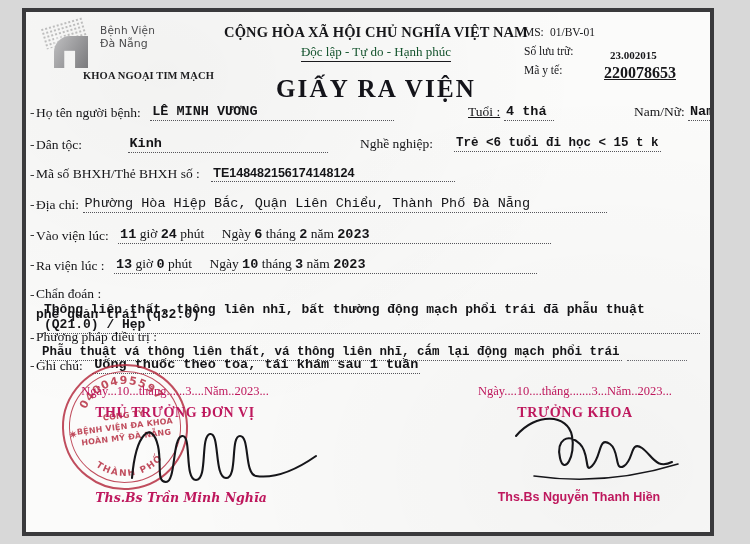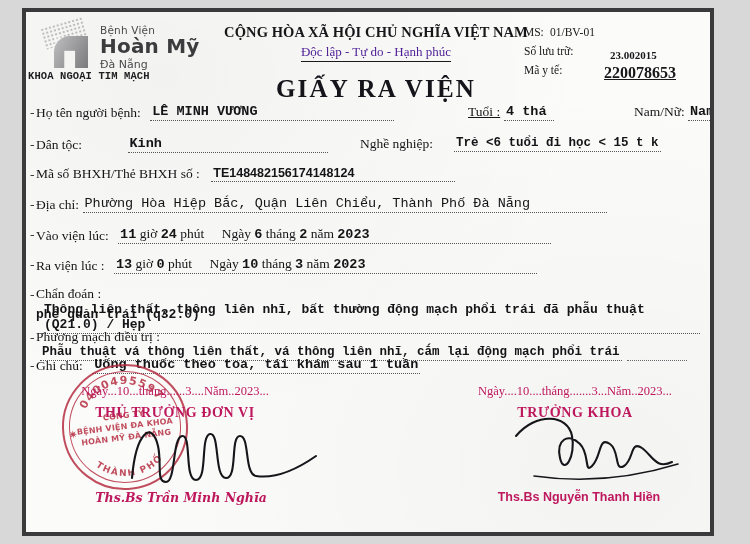--- a/index.html
+++ b/index.html
@@ -52,33 +52,33 @@
     background-image:radial-gradient(#aaa 0.8px, transparent 0.9px);
     background-size:4px 4px;
     opacity:.75;
     transform:rotate(-16deg);
   }
   .logo-txt{margin-left:6px;margin-top:2px;font-family:"DejaVu Sans",sans-serif;color:#4a4a4c;}
   .logo-l1{font-size:10.5px;letter-spacing:.2px;}
   .logo-l2{font-size:20px;font-weight:600;line-height:1.05;color:#3c3c3e;letter-spacing:.2px;}
   .logo-l3{font-size:11px;margin-top:1px;}
   .dept{
-    position:absolute;left:2px;top:58px;width:186px;text-align:left;
-    font-family:Liberation Mono, monospace;font-size:10.5px;font-weight:bold;
+    position:absolute;left:2px;top:58px;width:186px;text-align:right;
+    font-family:Liberation Serif, serif;font-size:10.5px;font-weight:bold;
     color:#1d1d1f;letter-spacing:.1px;
   }
 
   .hdr-center{position:absolute;left:190px;top:12px;width:320px;text-align:center;}
   .nation{
     font-size:14.5px;font-weight:bold;color:#17171a;letter-spacing:.1px;
     font-family:"Liberation Serif",serif;
   }
   .motto{
     display:inline-block;margin-top:3px;padding-bottom:1px;
-    font-size:13px;color:#4c1d95;border-bottom:1.4px solid #1b1b1e;
+    font-size:13px;color:#14532d;border-bottom:1.4px solid #1b1b1e;
   }
   .doctitle{
     margin-top:13px;font-size:25px;font-weight:bold;letter-spacing:2.2px;
     color:#14141a;font-family:"Liberation Serif",serif;
   }
 
   .hdr-right{position:absolute;left:498px;top:14px;width:180px;font-size:11.5px;color:#17171a;}
   .hr-row{position:relative;height:19px;}
   .hr-lab{position:absolute;left:0;top:0;}
   .hr-val{position:absolute;left:86px;top:0;font-weight:bold;font-size:11px;}
@@ -142,21 +142,20 @@
     <div class="inner">
 
       <div class="hdr-logo">
         <div class="logo-row">
           <div class="logo-mark">
             <div class="logo-dots"></div>
             <div class="logo-hook"></div>
           </div>
           <div class="logo-txt">
             <div class="logo-l1">Bệnh Viện</div>
-            <div class="logo-l2">Hoàn Mỹ</div>
             <div class="logo-l3">Đà Nẵng</div>
           </div>
         </div>
       </div>
       <div class="dept">KHOA NGOẠI TIM MẠCH</div>
 
       <div class="hdr-center">
         <div class="nation">CỘNG HÒA XÃ HỘI CHỦ NGHĨA VIỆT NAM</div>
         <div class="motto">Độc lập - Tự do - Hạnh phúc</div>
         <div class="doctitle">GIẤY RA VIỆN</div>
@@ -247,21 +246,21 @@
         <span class="dash">-</span>
         <span class="lab">Chẩn đoán :</span>
         <span class="val dotted" style="margin-left:6px;font-size:13px;">Thông liên thất, thông liên nhĩ, bất thường động mạch phổi trái đã phẫu thuật (Q21.0)  / Hẹp</span>
       </div>
       <div class="row" style="top:294px;">
         <span class="val" style="font-size:13px;">phế quản trái (q32.0)</span>
       </div>
 
       <div class="row" style="top:317px;">
         <span class="dash">-</span>
-        <span class="lab">Phương mạch điều trị :</span>
+        <span class="lab">Phương pháp điều trị :</span>
         <span class="val dotted" style="margin-left:4px;font-size:12.5px;min-width:370px;">Phẫu thuật vá thông liên thất, vá thông liên nhĩ, cắm lại động mạch phổi trái</span>
         <span class="dotline" style="width:60px;margin-left:2px;"></span>
       </div>
 
       <div class="row" style="top:345px;">
         <span class="dash">-</span>
         <span class="lab">Ghi chú:</span>
         <span class="val dotted" style="margin-left:6px;min-width:272px;">Uống thuốc theo toa, tái khám sau 1 tuần</span>
       </div>
 

